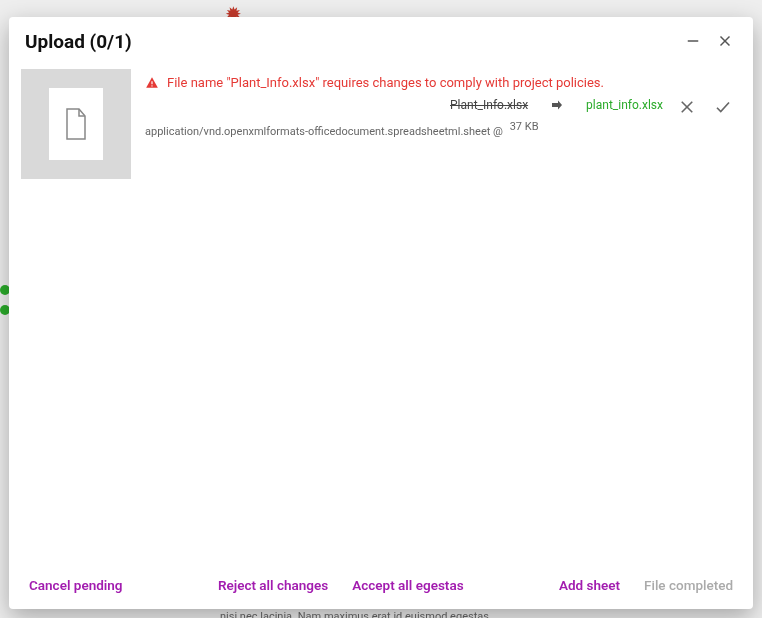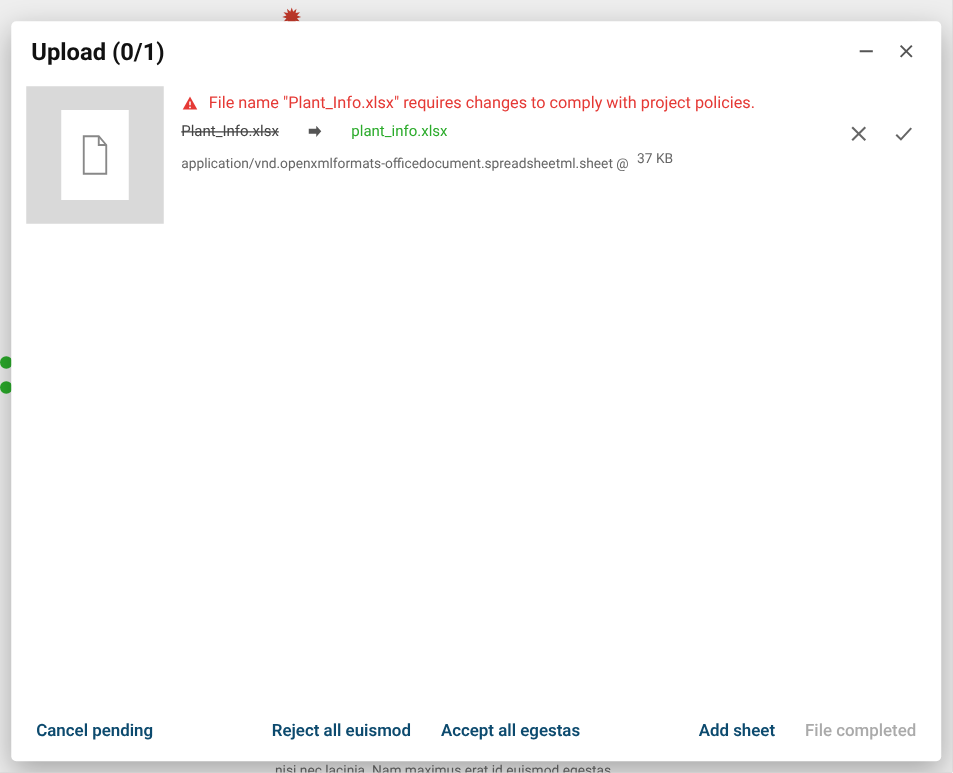--- a/index.html
+++ b/index.html
@@ -128,20 +128,21 @@
     .warn-text {
       font-size: 13px;
       color: #e53935;
     }
     .rename-row {
       display: flex;
       align-items: center;
       gap: 22px;
       margin-bottom: 8px;
       font-size: 12px;
+      justify-content: flex-end;
     }
     .old-name {
       color: #444;
       text-decoration: line-through;
     }
     .arrow-icon {
       color: #555;
       display: flex;
     }
     .arrow-icon svg { width: 14px; height: 12px; }
@@ -178,21 +179,21 @@
     .modal-footer {
       display: flex;
       align-items: center;
       padding: 14px 20px 16px;
       gap: 24px;
       font-size: 13.5px;
       font-weight: 600;
     }
     .footer-btn {
       cursor: pointer;
-      color: #0c4a6e;
+      color: #a21caf;
     }
     .footer-btn.disabled {
       color: #aaa;
       cursor: default;
       font-weight: 500;
     }
     .footer-spacer { flex: 1; }
   </style>
 </head>
 <body>
@@ -278,19 +279,19 @@
               <polyline points="4,13 9,18 20,6" fill="none" stroke="currentColor" stroke-width="2.2"></polyline>
             </svg>
         </div>
       </div>
     </div>
   </div>
 
   <div class="modal-footer">
     <span class="footer-btn">Cancel pending</span>
     <span class="footer-spacer"></span>
-    <span class="footer-btn">Reject all euismod</span>
+    <span class="footer-btn">Reject all changes</span>
     <span class="footer-btn">Accept all egestas</span>
     <span class="footer-spacer"></span>
     <span class="footer-btn">Add sheet</span>
     <span class="footer-btn disabled">File completed</span>
   </div>
 </div>
 
 </body></html>

